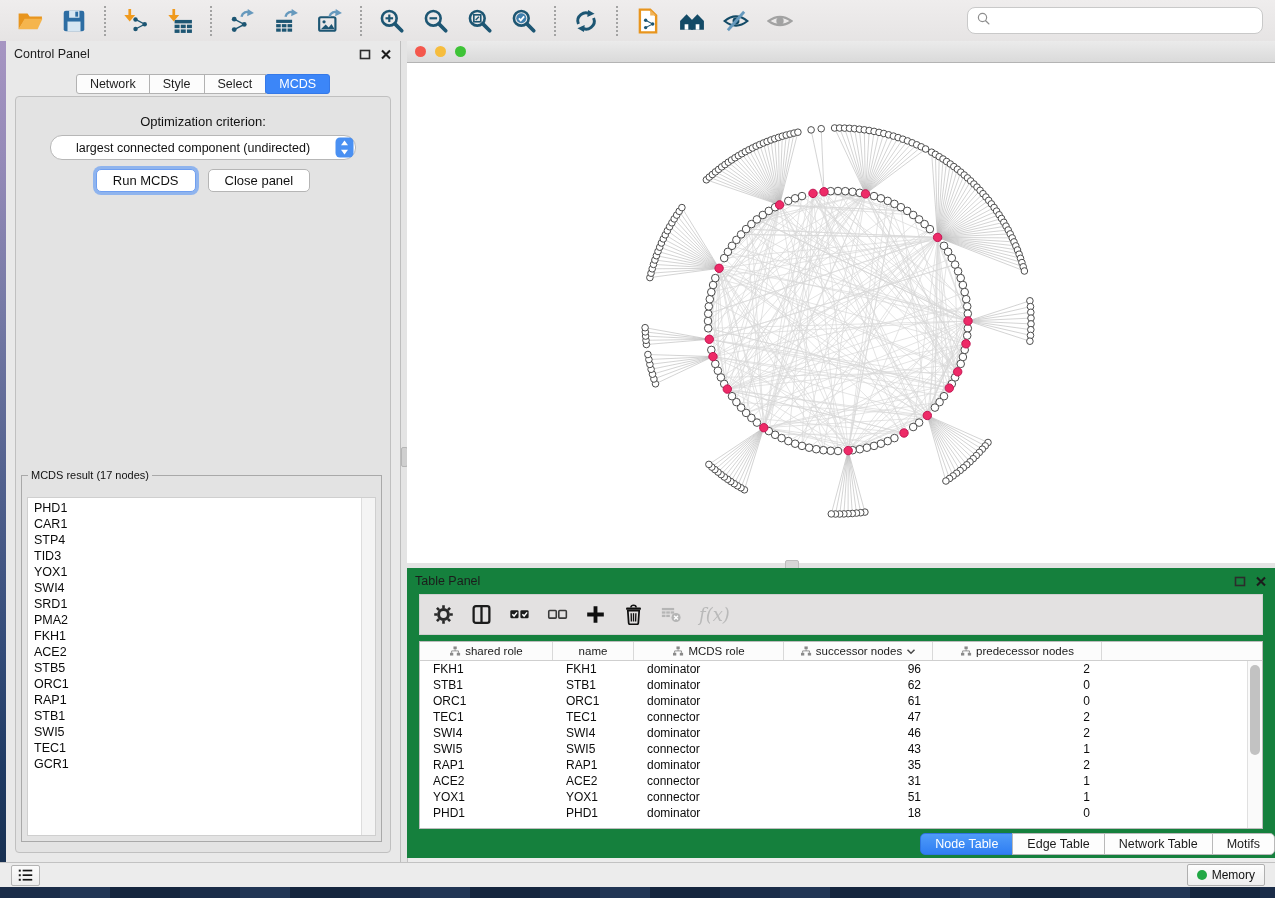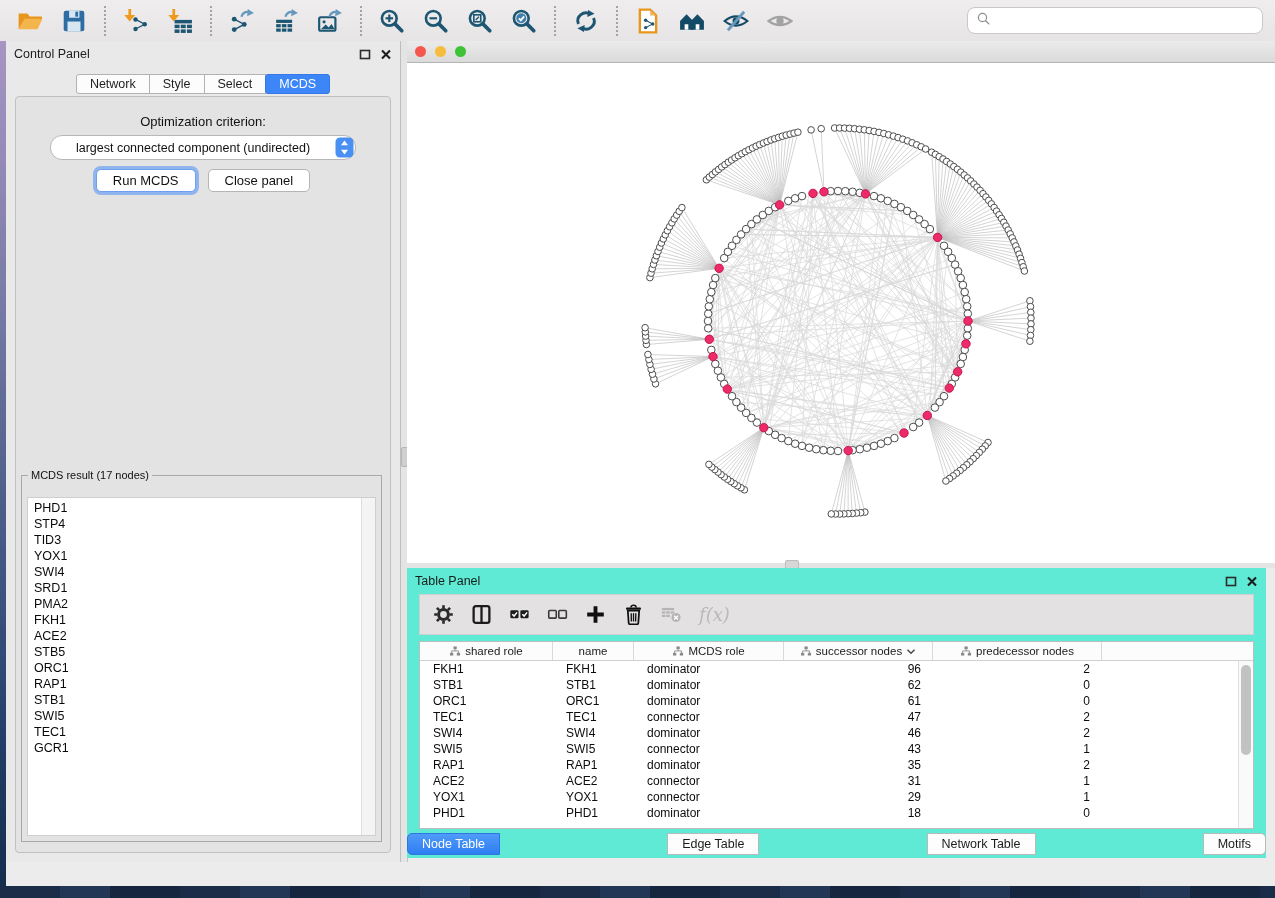--- a/index.html
+++ b/index.html
@@ -57,40 +57,40 @@
   .network-window{position:absolute;left:407px;top:41px;width:868px;height:522px;background:#fff;}
   .net-titlebar{height:21px;background:linear-gradient(#ebebeb,#dadada);border-bottom:1px solid #b4b4b4;
     display:flex;align-items:center;position:relative;}
   .tl{width:11px;height:11px;border-radius:50%;margin-left:9px;display:inline-block;cursor:pointer;}
   .tl.red{background:#f4584d;margin-left:8px;}
   .tl.yellow{background:#f6bd3d;}
   .tl.green{background:#3ec337;}
   .net-title{position:absolute;left:0;right:0;text-align:center;font-size:12.5px;color:#2d2d2d;}
   .net-canvas{position:relative;width:868px;height:501px;background:#fff;}
   
-  .table-panel{position:absolute;left:407px;top:568px;right:9px;height:290px;background:#5eead4;}
+  .table-panel{position:absolute;left:407px;top:568px;right:0;height:290px;background:#15803d;}
   .tp-toolbar{position:absolute;left:12px;right:12px;top:26px;height:41px;background:#e3e1e1;border:1px solid #cfcfcf;
     display:flex;align-items:center;padding-left:12px;gap:15px;box-sizing:border-box;}
   .tp-btn{border:none;background:transparent;padding:1px;cursor:pointer;display:flex;align-items:center;}
   .tp-btn.dis{cursor:default;}
   .fx{font-family:"DejaVu Serif",serif;font-style:italic;font-size:18px;color:#b9b9b9;line-height:20px;}
   .tbl{position:absolute;left:12px;right:12px;top:73px;bottom:29px;background:#fff;border:1px solid #bdbdbd;overflow:hidden;}
   .thead{display:flex;height:18px;border-bottom:1px solid #cfcfcf;background:#fcfcfc;}
   .th{display:flex;align-items:center;justify-content:center;gap:4px;font-size:11.5px;color:#1b1b1b;
     border-right:1px solid #d9d9d9;box-sizing:border-box;cursor:pointer;}
   .th.fill{flex:1;border-right:none;cursor:default;}
   .tbody{position:absolute;left:0;right:14px;top:19px;bottom:0;}
   .tr{display:flex;height:16px;}
   .td{font-size:12px;color:#0c0c0c;line-height:16px;box-sizing:border-box;white-space:nowrap;overflow:hidden;}
   .td.a-left{padding-left:13px;text-align:left;}
   .td.a-right{padding-right:12px;text-align:right;}
   .td.fill{flex:1;}
   .tbl-scroll{position:absolute;right:0;top:19px;bottom:0;width:14px;background:#fafafa;border-left:1px solid #e0e0e0;}
   .tbl-scroll .thumb{position:absolute;left:2px;right:2px;top:4px;height:90px;background:#c2c2c2;border-radius:5px;}
-  .bottom-tabs{position:absolute;left:0;right:0;bottom:3px;display:flex;justify-content:space-between;}
+  .bottom-tabs{position:absolute;left:0;right:0;bottom:3px;display:flex;justify-content:flex-end;}
   .btab{border:1px solid #b9b9b9;background:#fdfdfd;margin-left:-1px;padding:3px 14px;font-size:12.5px;color:#1b1b1b;cursor:pointer;}
   .btab:first-child{border-radius:5px 0 0 5px;margin-left:0;}
   .btab:last-child{border-radius:0 5px 5px 0;}
   .btab.sel{background:linear-gradient(#4f9bf8,#2f7ef3);border-color:#2f74e0;color:#fff;}
   
   .status-bar{position:absolute;left:0;top:862px;width:1275px;height:24px;background:#ececec;border-top:1px solid #c2c2c2;}
   .list-btn{position:absolute;left:11px;top:2px;width:27px;height:19px;background:linear-gradient(#fbfbfb,#ededed);
     border:1px solid #b3b3b3;border-radius:2px;display:flex;align-items:center;justify-content:center;cursor:pointer;}
   .mem-btn{position:absolute;right:10px;top:1px;height:20px;background:linear-gradient(#fdfdfd,#eeeeee);
     border:1px solid #b0b0b0;border-radius:2px;display:flex;align-items:center;gap:5px;padding:0 9px;font-size:12px;color:#111;cursor:pointer;}
@@ -312,20 +312,21 @@
       </div>
       <div class="btn-row">
         <button class="pbtn focused">Run MCDS</button>
         <button class="pbtn">Close panel</button>
       </div>
       <fieldset class="result-box">
         <legend>MCDS result (17 nodes)</legend>
         <div class="result-inner">
           <div class="result-list">
               <div class="ritem">PHD1</div>
+              <div class="ritem">CAR1</div>
               <div class="ritem">STP4</div>
               <div class="ritem">TID3</div>
               <div class="ritem">YOX1</div>
               <div class="ritem">SWI4</div>
               <div class="ritem">SRD1</div>
               <div class="ritem">PMA2</div>
               <div class="ritem">FKH1</div>
               <div class="ritem">ACE2</div>
               <div class="ritem">STB5</div>
               <div class="ritem">ORC1</div>
@@ -1240,21 +1241,21 @@
             <div class="td a-left" style="width:81px">ACE2</div>
             <div class="td a-left" style="width:150px">connector</div>
             <div class="td a-right" style="width:149px">31</div>
             <div class="td a-right" style="width:169px">1</div>
             <div class="td fill"></div>
           </div>
           <div class="tr">
             <div class="td a-left" style="width:133px">YOX1</div>
             <div class="td a-left" style="width:81px">YOX1</div>
             <div class="td a-left" style="width:150px">connector</div>
-            <div class="td a-right" style="width:149px">29</div>
+            <div class="td a-right" style="width:149px">51</div>
             <div class="td a-right" style="width:169px">1</div>
             <div class="td fill"></div>
           </div>
           <div class="tr">
             <div class="td a-left" style="width:133px">PHD1</div>
             <div class="td a-left" style="width:81px">PHD1</div>
             <div class="td a-left" style="width:150px">dominator</div>
             <div class="td a-right" style="width:149px">18</div>
             <div class="td a-right" style="width:169px">0</div>
             <div class="td fill"></div>
@@ -1265,14 +1266,34 @@
         </div>
     </div>
     <div class="bottom-tabs">
         <div class="btab sel"><span>Node Table</span></div>
         <div class="btab"><span>Edge Table</span></div>
         <div class="btab"><span>Network Table</span></div>
         <div class="btab"><span>Motifs</span></div>
       </div>
   </section>
 
+  <div class="status-bar">
+    <div class="list-btn">
+      <svg viewBox="0 0 24 24" width="17" height="17">
+        <g stroke="#161616" stroke-width="2.4">
+            <line x1="8" y1="5" x2="21.5" y2="5"></line>
+            <line x1="8" y1="11.5" x2="21.5" y2="11.5"></line>
+            <line x1="8" y1="18" x2="21.5" y2="18"></line>
+          </g>
+        <g fill="#161616">
+            <rect x="2.5" y="3.7" width="2.8" height="2.8"></rect>
+            <rect x="2.5" y="10.2" width="2.8" height="2.8"></rect>
+            <rect x="2.5" y="16.7" width="2.8" height="2.8"></rect>
+          </g>
+      </svg>
+    </div>
+    <div class="mem-btn">
+      <span class="mem-dot" style="background: rgb(34, 168, 69);"></span>
+      <span>Memory</span>
+    </div>
+  </div>
 
 </div>
 
 </body></html>

